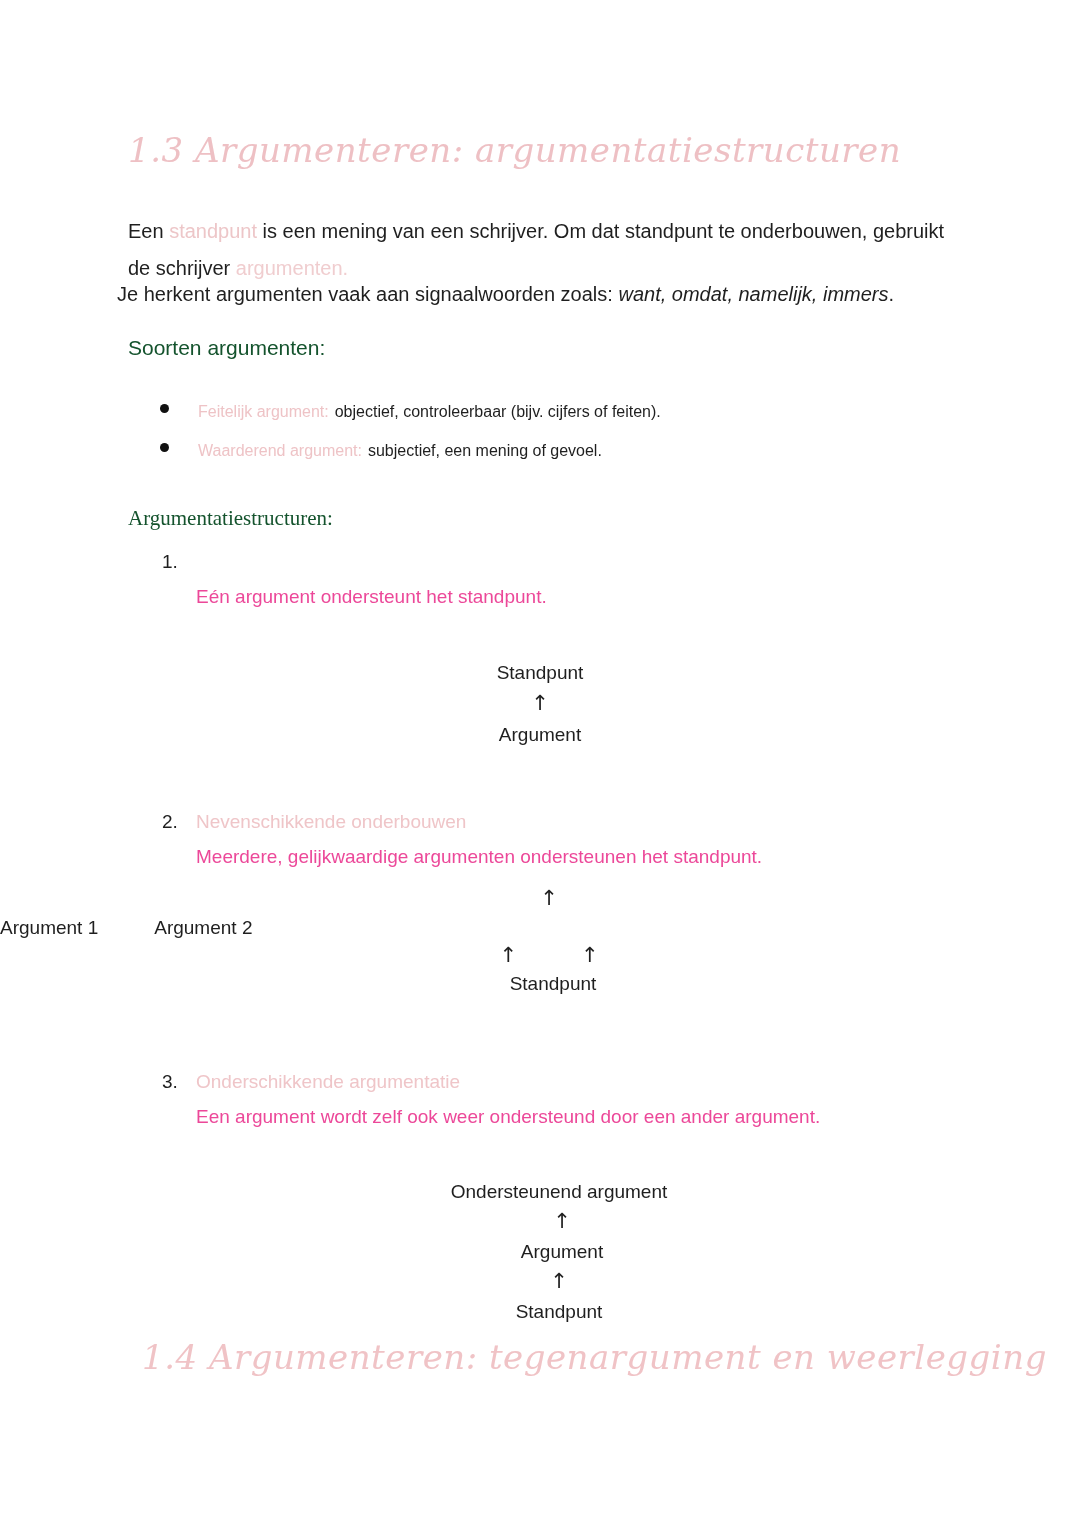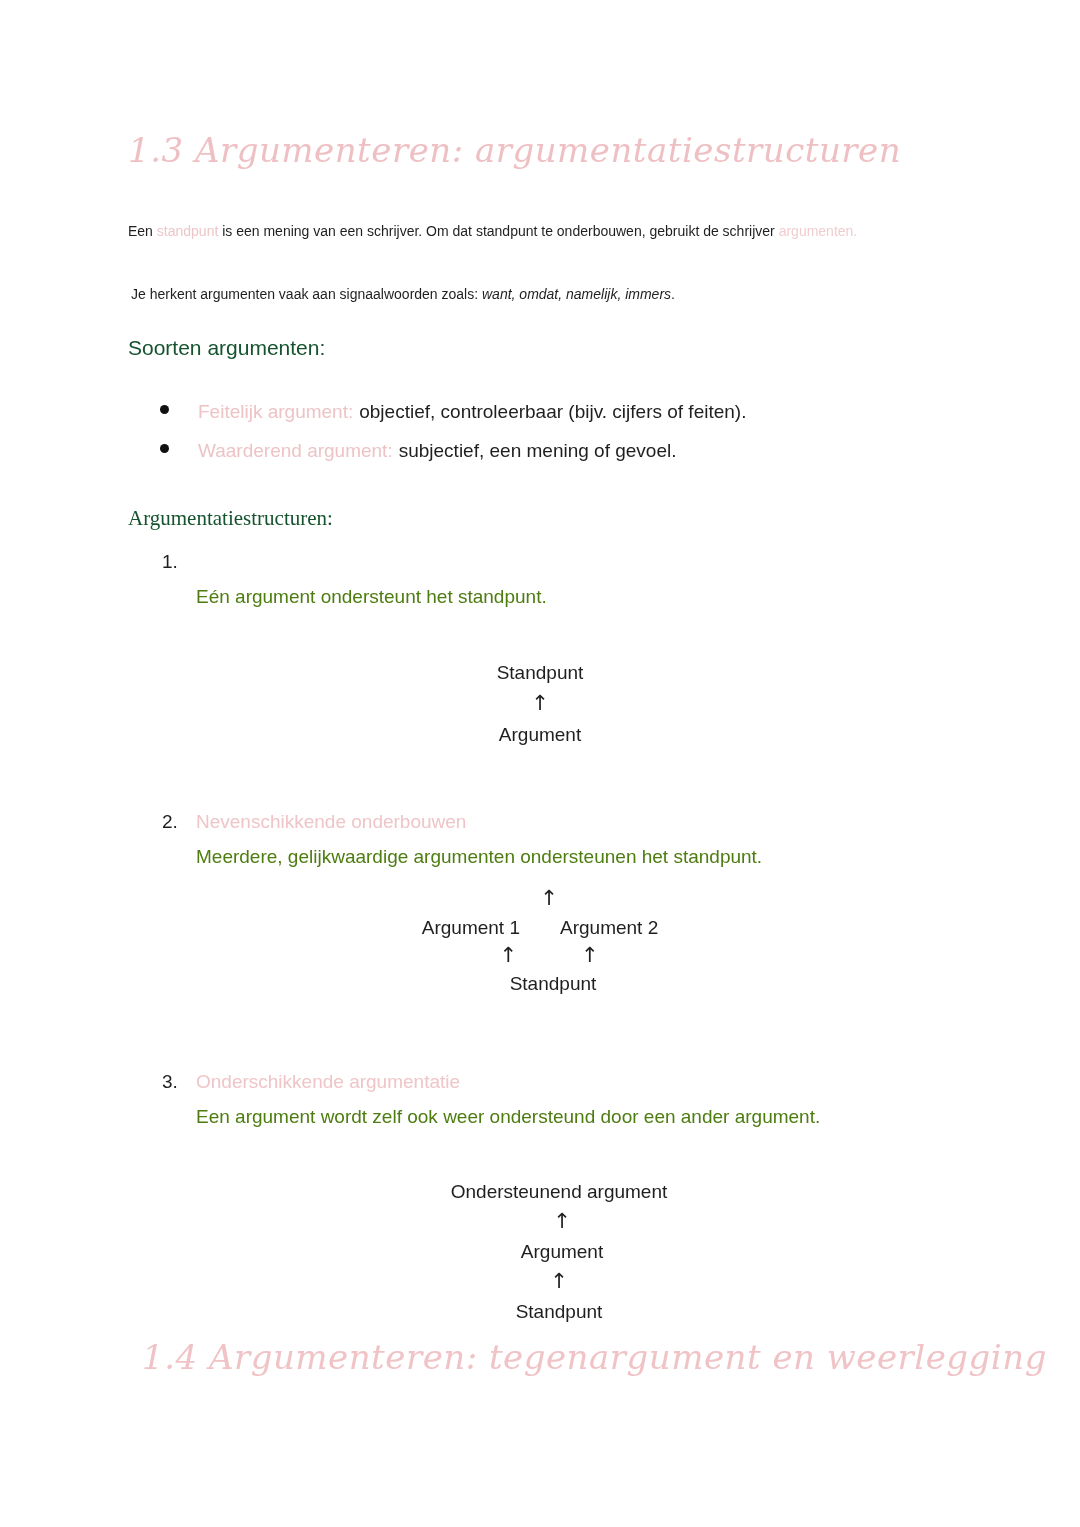--- a/index.html
+++ b/index.html
@@ -44,26 +44,26 @@
     left: 142px;
     font-size: 34px;
     color: #f0c3c6;
   }
 
   
   .para {
     position: absolute;
     left: 128px;
     width: 830px;
-    font-size: 14px;
+    font-size: 20px;
     line-height: 37px;
     color: #1f1f1f;
   }
   #intro-para { top: 213px; }
-  #signal-para { top: 276px; left: 131px; }
+  #signal-para { top: 276px; left: 117px; }
 
   .pink-inline { color: #edc6c8; }
   .pink-inline-soft { color: #f0cdcf; }
   em.sig { font-style: italic; }
 
   
   .section-heading {
     position: absolute;
     left: 128px;
     font-size: 21px;
@@ -76,21 +76,21 @@
   
   .bullet-list {
     position: absolute;
     left: 160px;
     top: 392px;
     width: 800px;
   }
   .bullet-row {
     display: flex;
     align-items: baseline;
-    font-size: 19px;
+    font-size: 16px;
     line-height: 39px;
     color: #1f1f1f;
   }
   .bullet-dot {
     width: 9px;
     height: 9px;
     border-radius: 50%;
     background: #111111;
     flex: 0 0 auto;
     margin-right: 29px;
@@ -121,21 +121,21 @@
   }
   .num-label {
     color: #efc5c8;
     white-space: nowrap;
   }
   .num-desc {
     margin-left: 34px;
     margin-top: 5px;
     font-size: 19px;
     line-height: 30px;
-    color: #4d7c0f;
+    color: #ec4899;
   }
   #item-1 { top: 547px; }
   #item-2 { top: 807px; }
   #item-3 { top: 1067px; }
 
   
   .diagram {
     position: absolute;
     font-size: 19px;
     color: #1f1f1f;
@@ -168,22 +168,22 @@
   }
   #d2-top-arrow {
     width: 100%;
     text-align: center;
     padding-left: 18px;
     box-sizing: border-box;
     margin-bottom: 9px;
   }
   #d2-args {
     display: flex;
-    justify-content: center;
-    gap: 40px;
+    justify-content: flex-start;
+    gap: 56px;
     margin-bottom: 8px;
   }
   #d2-arrows {
     display: flex;
     justify-content: center;
     gap: 64px;
     margin-bottom: 8px;
     padding-left: 18px;
   }
   #d2-base {

